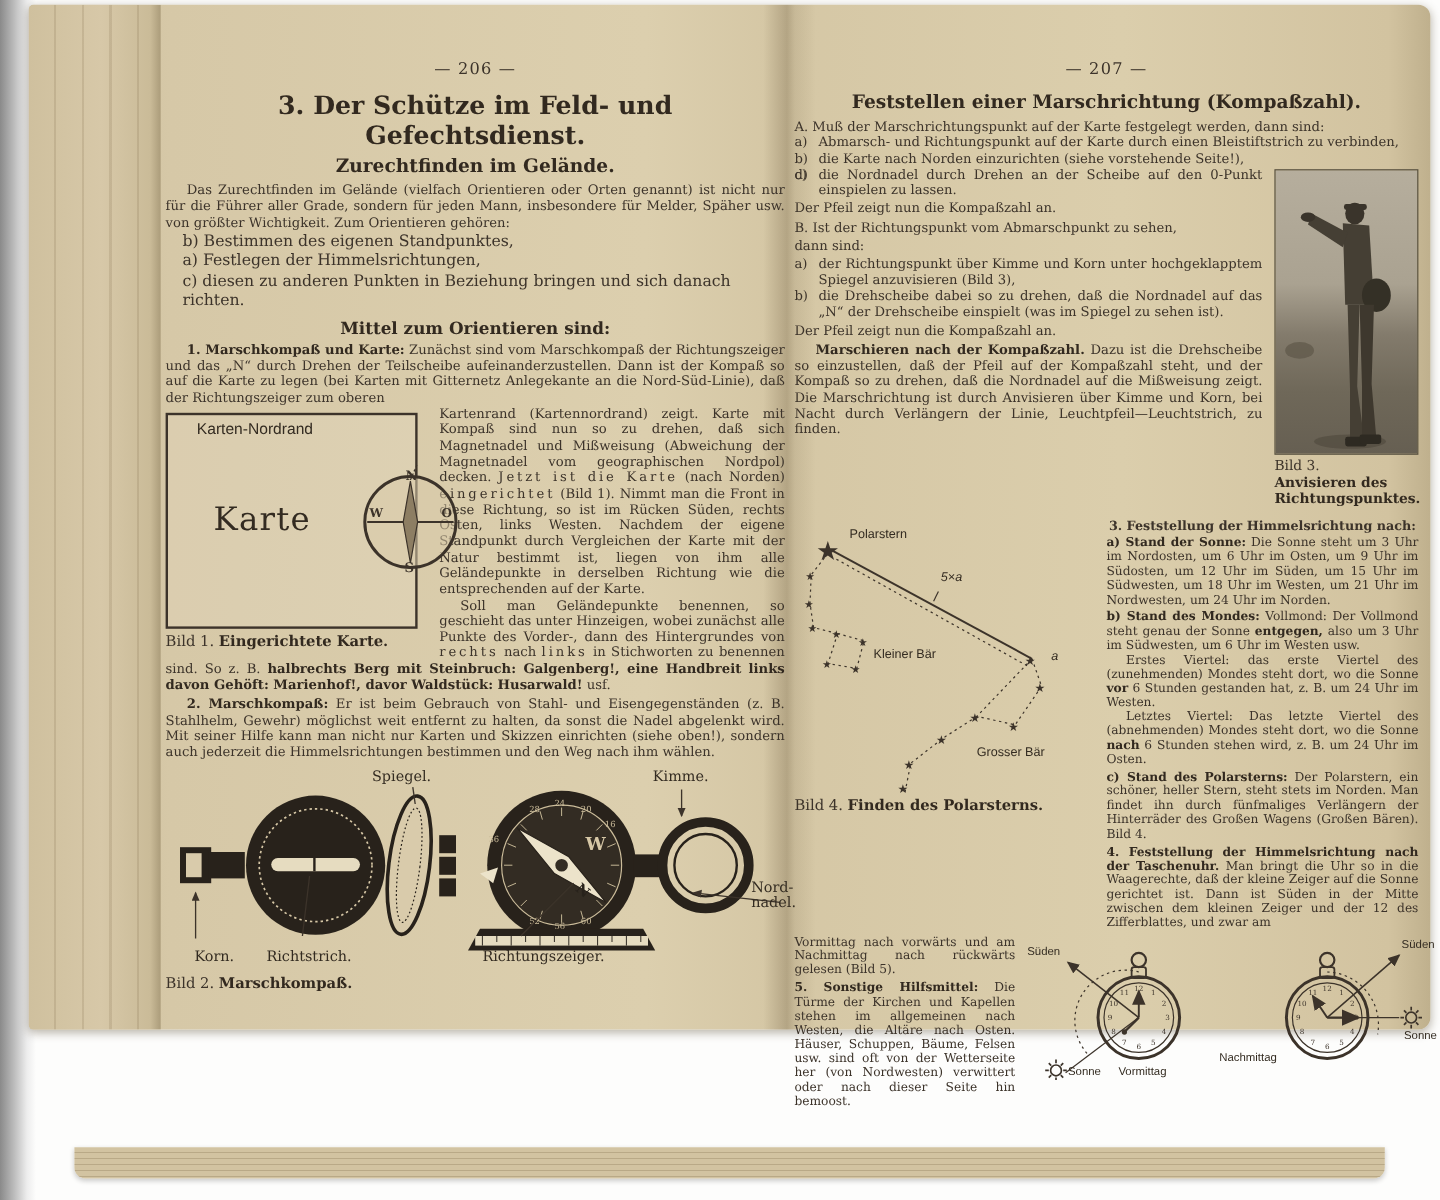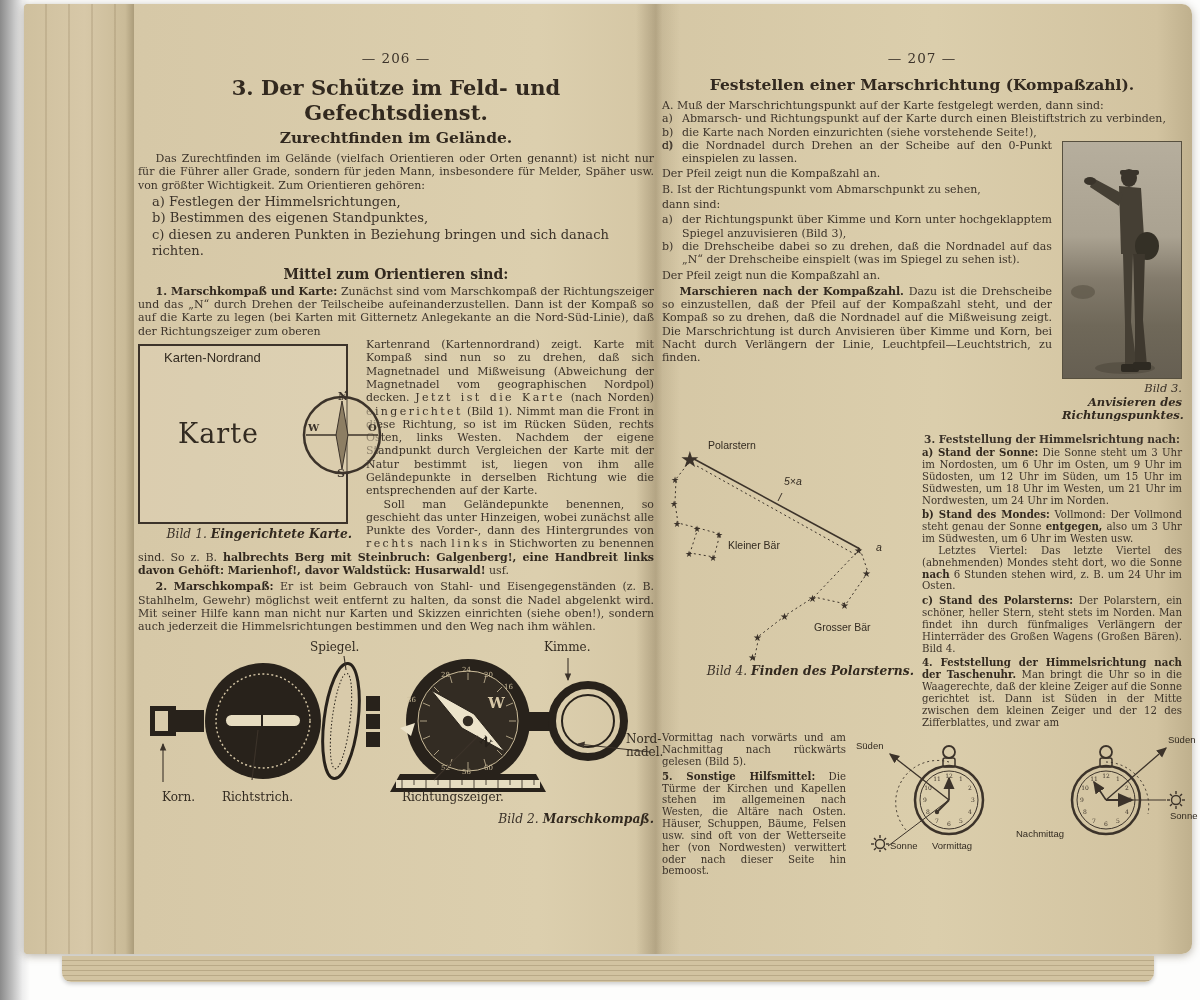--- a/index.html
+++ b/index.html
@@ -1,19 +1,19 @@
 <!DOCTYPE html>
 <html><head>
 <meta charset="utf-8">
 <style>
   html,body{margin:0;padding:0;width:1200px;height:1000px;background:#fdfdfc;overflow:hidden;
     font-family:"DejaVu Serif", serif;color:#3c332a;}
   .scan-shadow-left{position:absolute;left:0;top:0;bottom:0;width:30px;
     background:linear-gradient(90deg,#8a8a8a 0,#bdbdbd 40%,#ededed 75%,#fdfdfc 100%);}
-  .book{position:absolute;left:24px;top:4px;width:1168px;height:950px;border-radius:4px 10px 10px 4px;
+  .book{position:absolute;left:24px;top:4px;width:1168px;height:854px;border-radius:4px 10px 10px 4px;
     background:linear-gradient(90deg,#c9ba98 0,#d6c8a7 10%,#dccfae 44%,#d5c7a5 53%,#dbceac 78%,#d2c3a0 97%,#bfb08d 100%);
     box-shadow:0 2px 8px rgba(60,45,20,.35);}
   .edge-left{position:absolute;left:0;top:0;bottom:0;width:110px;
     background:repeating-linear-gradient(90deg,rgba(0,0,0,0) 0 21px,rgba(110,88,55,.16) 21px 23px),
       linear-gradient(90deg,#cfc09e 0,#d7c8a8 55%,#cabb98 92%,#ab9c7a 100%);
     border-radius:4px 0 0 4px;}
   .gutter{position:absolute;left:612px;top:0;bottom:0;width:44px;
     background:linear-gradient(90deg,rgba(0,0,0,0) 0,rgba(72,54,26,.24) 45%,rgba(72,54,26,.10) 60%,rgba(0,0,0,0) 100%);}
   .bottom-edges{position:absolute;left:62px;top:956px;width:1092px;height:26px;border-radius:0 0 9px 9px;
     background:repeating-linear-gradient(180deg,#d2c3a1 0 4px,#b9a987 4px 5px);box-shadow:0 2px 4px rgba(0,0,0,.2);}
@@ -25,21 +25,21 @@
   .sechead{font-size:15.5px;font-weight:bold;text-align:center;margin:0 0 5px;color:#32291f;}
   .meanshead{font-size:14px;font-weight:bold;text-align:center;margin:6px 0 3px;color:#32291f;}
   p{font-size:11px;line-height:1.21;text-align:justify;margin:0;}
   .indent{text-indent:1.6em;}
   .abc{list-style:none;margin:2px 0 0;padding:0 0 0 14px;}
   .abc li{font-size:13.1px;line-height:1.26;}
   .sperr{letter-spacing:2.4px;}
   .hang{position:relative;padding-left:20px;margin:0;}
   .hang .mk{position:absolute;left:0;top:0;}
   .centerline{text-align:left;text-indent:0;margin:2px 0;}
-  .cap{font-size:12.3px;text-align:right;margin-top:3px;line-height:1.2;font-style:italic;}
+  .cap{font-size:12.3px;text-align:left;margin-top:3px;line-height:1.2;}
   .small{font-size:10.2px;line-height:1.16;text-align:justify;}
   .smallhead{font-size:10.6px;font-weight:bold;text-align:center;margin:4px 0 2px;}
   .fig1{float:left;width:214px;margin:6px 14px 2px 0;}
   .fig1 .mapbox{position:relative;width:206px;height:176px;border:2px solid #3c332a;background:rgba(255,250,235,.12);}
   .fig1 .frame-label{position:absolute;left:24px;top:4px;font-family:"Liberation Sans",sans-serif;font-size:13px;color:#332b21;}
   .fig1 .map-label{position:absolute;left:38px;top:72px;font-size:27px;letter-spacing:1px;color:#332b21;}
   .fig1 .compass-rose{position:absolute;right:-42px;top:42px;width:92px;height:92px;}
   .fig2{position:relative;width:516px;margin-top:10px;height:196px;}
   .figlabel{position:absolute;font-size:12px;color:#332b21;white-space:nowrap;}
   .fig3{float:right;width:120px;margin:2px 0 2px 10px;text-align:center;}
@@ -65,22 +65,22 @@
 <div class="book">
   <div class="edge-left"></div>
   <div class="gutter"></div>
 
   <div class="page page-left">
     <div class="pagenum">—  206  —</div>
     <div class="chapter">3. Der Schütze im Feld- und Gefechtsdienst.</div>
     <div class="sechead">Zurechtfinden im Gelände.</div>
     <p class="indent">Das Zurechtfinden im Gelände (vielfach Orientieren oder Orten genannt) ist nicht nur für die Führer aller Grade, sondern für jeden Mann, insbesondere für Melder, Späher usw. von größter Wichtigkeit. Zum Orientieren gehören:</p>
     <ul class="abc">
+      <li>b) Bestimmen des eigenen Standpunktes,</li>
       <li>a) Festlegen der Himmelsrichtungen,</li>
-      <li>b) Bestimmen des eigenen Standpunktes,</li>
       <li>c) diesen zu anderen Punkten in Beziehung bringen und sich danach richten.</li>
     </ul>
     <div class="meanshead">Mittel zum Orientieren sind:</div>
 
     <p class="indent"><b>1. Marschkompaß und Karte:</b> <span>Zunächst sind vom Marschkompaß der Richtungszeiger und das „N“ durch Drehen der Teilscheibe aufeinanderzustellen. Dann ist der Kompaß so auf die Karte zu legen (bei Karten mit Gitternetz Anlegekante an die Nord-Süd-Linie), daß der Richtungszeiger zum oberen</span></p>
 
     <div class="fig1">
       <div class="mapbox">
         <span class="frame-label">Karten-Nordrand</span>
         <span class="map-label">Karte</span>
@@ -298,20 +298,21 @@
           <span class="starlabel" style="left:66px;top:110px;">Kleiner Bär</span>
           <span class="starlabel" style="left:214px;top:112px;font-style:italic;">a</span>
           <span class="starlabel" style="left:152px;top:192px;">Grosser Bär</span>
         </div>
         <div class="cap"><span>Bild 4. </span><b>Finden des Polarsterns.</b></div>
       </div>
       <div class="colsec34">
         <div class="smallhead">3. Feststellung der Himmelsrichtung nach:</div>
         <p class="small"><b>a) Stand der Sonne:</b><span> Die Sonne steht um 3 Uhr im Nordosten, um 6 Uhr im Osten, um 9 Uhr im Südosten, um 12 Uhr im Süden, um 15 Uhr im Südwesten, um 18 Uhr im Westen, um 21 Uhr im Nordwesten, um 24 Uhr im Norden.</span></p>
         <p class="small" style="margin-top:3px;"><b>b) Stand des Mondes:</b><span> Vollmond: Der Vollmond steht genau der Sonne </span><b>entgegen,</b><span> also um 3 Uhr im Südwesten, um 6 Uhr im Westen usw.</span></p>
+        <p class="small indent"><span>Erstes Viertel: das erste Viertel des (zunehmenden) Mondes steht dort, wo die Sonne </span><b>vor</b><span> 6 Stunden gestanden hat, z. B. um 24 Uhr im Westen.</span></p>
         <p class="small indent"><span>Letztes Viertel: Das letzte Viertel des (abnehmenden) Mondes steht dort, wo die Sonne </span><b>nach</b><span> 6 Stunden stehen wird, z. B. um 24 Uhr im Osten.</span></p>
         <p class="small" style="margin-top:3px;"><b>c) Stand des Polarsterns:</b><span> Der Polarstern, ein schöner, heller Stern, steht stets im Norden. Man findet ihn durch fünfmaliges Verlängern der Hinterräder des Großen Wagens (Großen Bären). Bild 4.</span></p>
         <p class="small" style="margin-top:3px;"><b>4. Feststellung der Himmelsrichtung nach der Taschenuhr.</b><span> Man bringt die Uhr so in die Waagerechte, daß der kleine Zeiger auf die Sonne gerichtet ist. Dann ist Süden in der Mitte zwischen dem kleinen Zeiger und der 12 des Zifferblattes, und zwar am</span></p>
       </div>
     </div>
 
     <div class="row">
       <div class="colsec5">
         <p class="small">Vormittag nach vorwärts und am Nachmittag nach rückwärts gelesen (Bild 5).</p>
         <p class="small" style="margin-top:3px;"><b>5. Sonstige Hilfsmittel:</b><span> Die Türme der Kirchen und Kapellen stehen im allgemeinen nach Westen, die Altäre nach Osten. Häuser, Schuppen, Bäume, Felsen usw. sind oft von der Wetterseite her (von Nordwesten) verwittert oder nach dieser Seite hin bemoost.</span></p>

